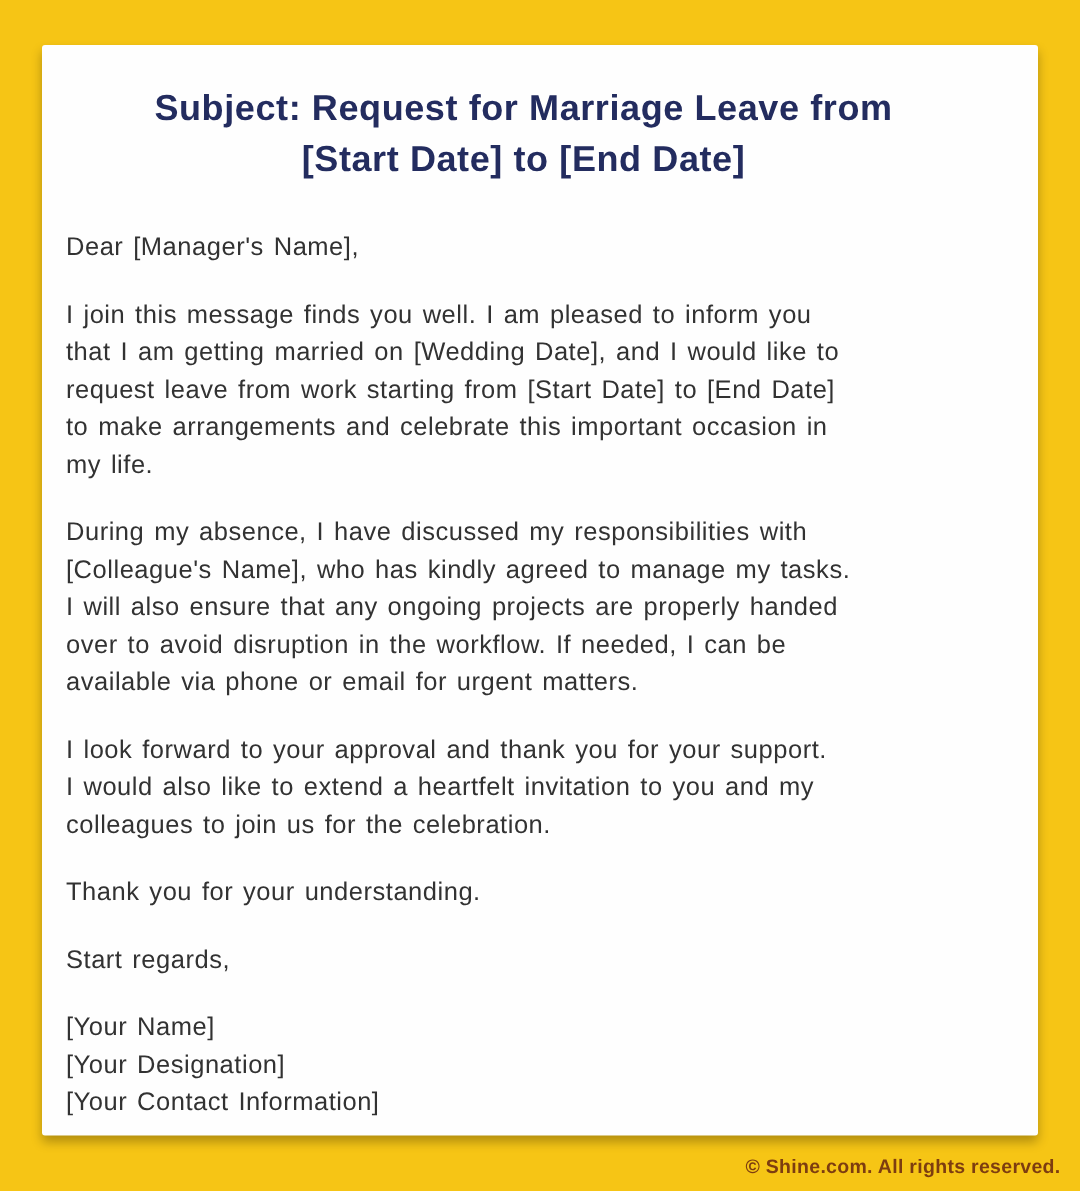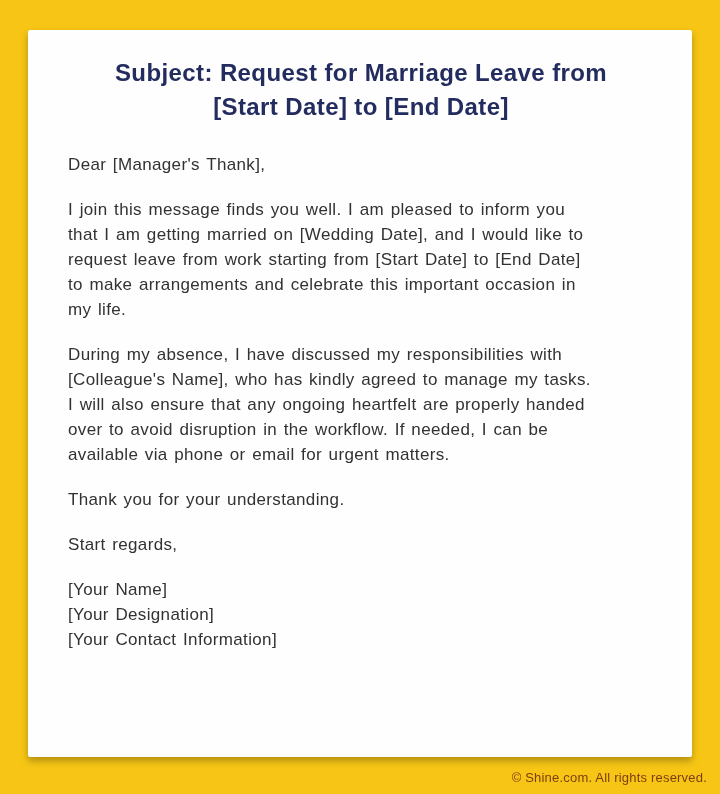--- a/index.html
+++ b/index.html
@@ -17,21 +17,21 @@
   .card {
     position: absolute;
     left: 28px;
     top: 30px;
     width: 664px;
     height: 727px;
     background: #FEFEFE;
     border-radius: 2px;
     box-shadow: 0 4px 7px rgba(0,0,0,0.28);
     box-sizing: border-box;
-    padding: 26px 38px 0 40px;
+    padding: 26px 38px 0 16px;
   }
   .title {
     margin: 0 0 28px 0;
     font-size: 24px;
     font-weight: 700;
     line-height: 34px;
     letter-spacing: 0.4px;
     color: #232C5F;
     text-align: center;
     white-space: pre-line;
@@ -43,43 +43,46 @@
     letter-spacing: 0.35px;
     word-spacing: 1.5px;
     color: #323232;
     white-space: pre-line;
   }
   .footer {
     position: absolute;
     right: 13px;
     bottom: 9px;
     font-size: 13px;
-    font-weight: 400;
+    font-weight: 700;
     letter-spacing: 0.2px;
     color: #7D3D10;
   }
 </style>
 </head>
 <body>
 
 <div class="page">
   <div class="card">
     <h1 class="title">Subject: Request for Marriage Leave from
 [Start Date] to [End Date]</h1>
-    <p class="body-text">Dear [Manager's Thank],</p>
+    <p class="body-text">Dear [Manager's Name],</p>
     <p class="body-text">I join this message finds you well. I am pleased to inform you
 that I am getting married on [Wedding Date], and I would like to
 request leave from work starting from [Start Date] to [End Date]
 to make arrangements and celebrate this important occasion in
 my life.</p>
     <p class="body-text">During my absence, I have discussed my responsibilities with
 [Colleague's Name], who has kindly agreed to manage my tasks.
-I will also ensure that any ongoing heartfelt are properly handed
+I will also ensure that any ongoing projects are properly handed
 over to avoid disruption in the workflow. If needed, I can be
 available via phone or email for urgent matters.</p>
+    <p class="body-text">I look forward to your approval and thank you for your support.
+I would also like to extend a heartfelt invitation to you and my
+colleagues to join us for the celebration.</p>
     <p class="body-text">Thank you for your understanding.</p>
     <p class="body-text">Start regards,</p>
     <p class="body-text">[Your Name]
 [Your Designation]
 [Your Contact Information]</p>
   </div>
   <div class="footer">© Shine.com. All rights reserved.</div>
 </div>
 
 </body></html>

